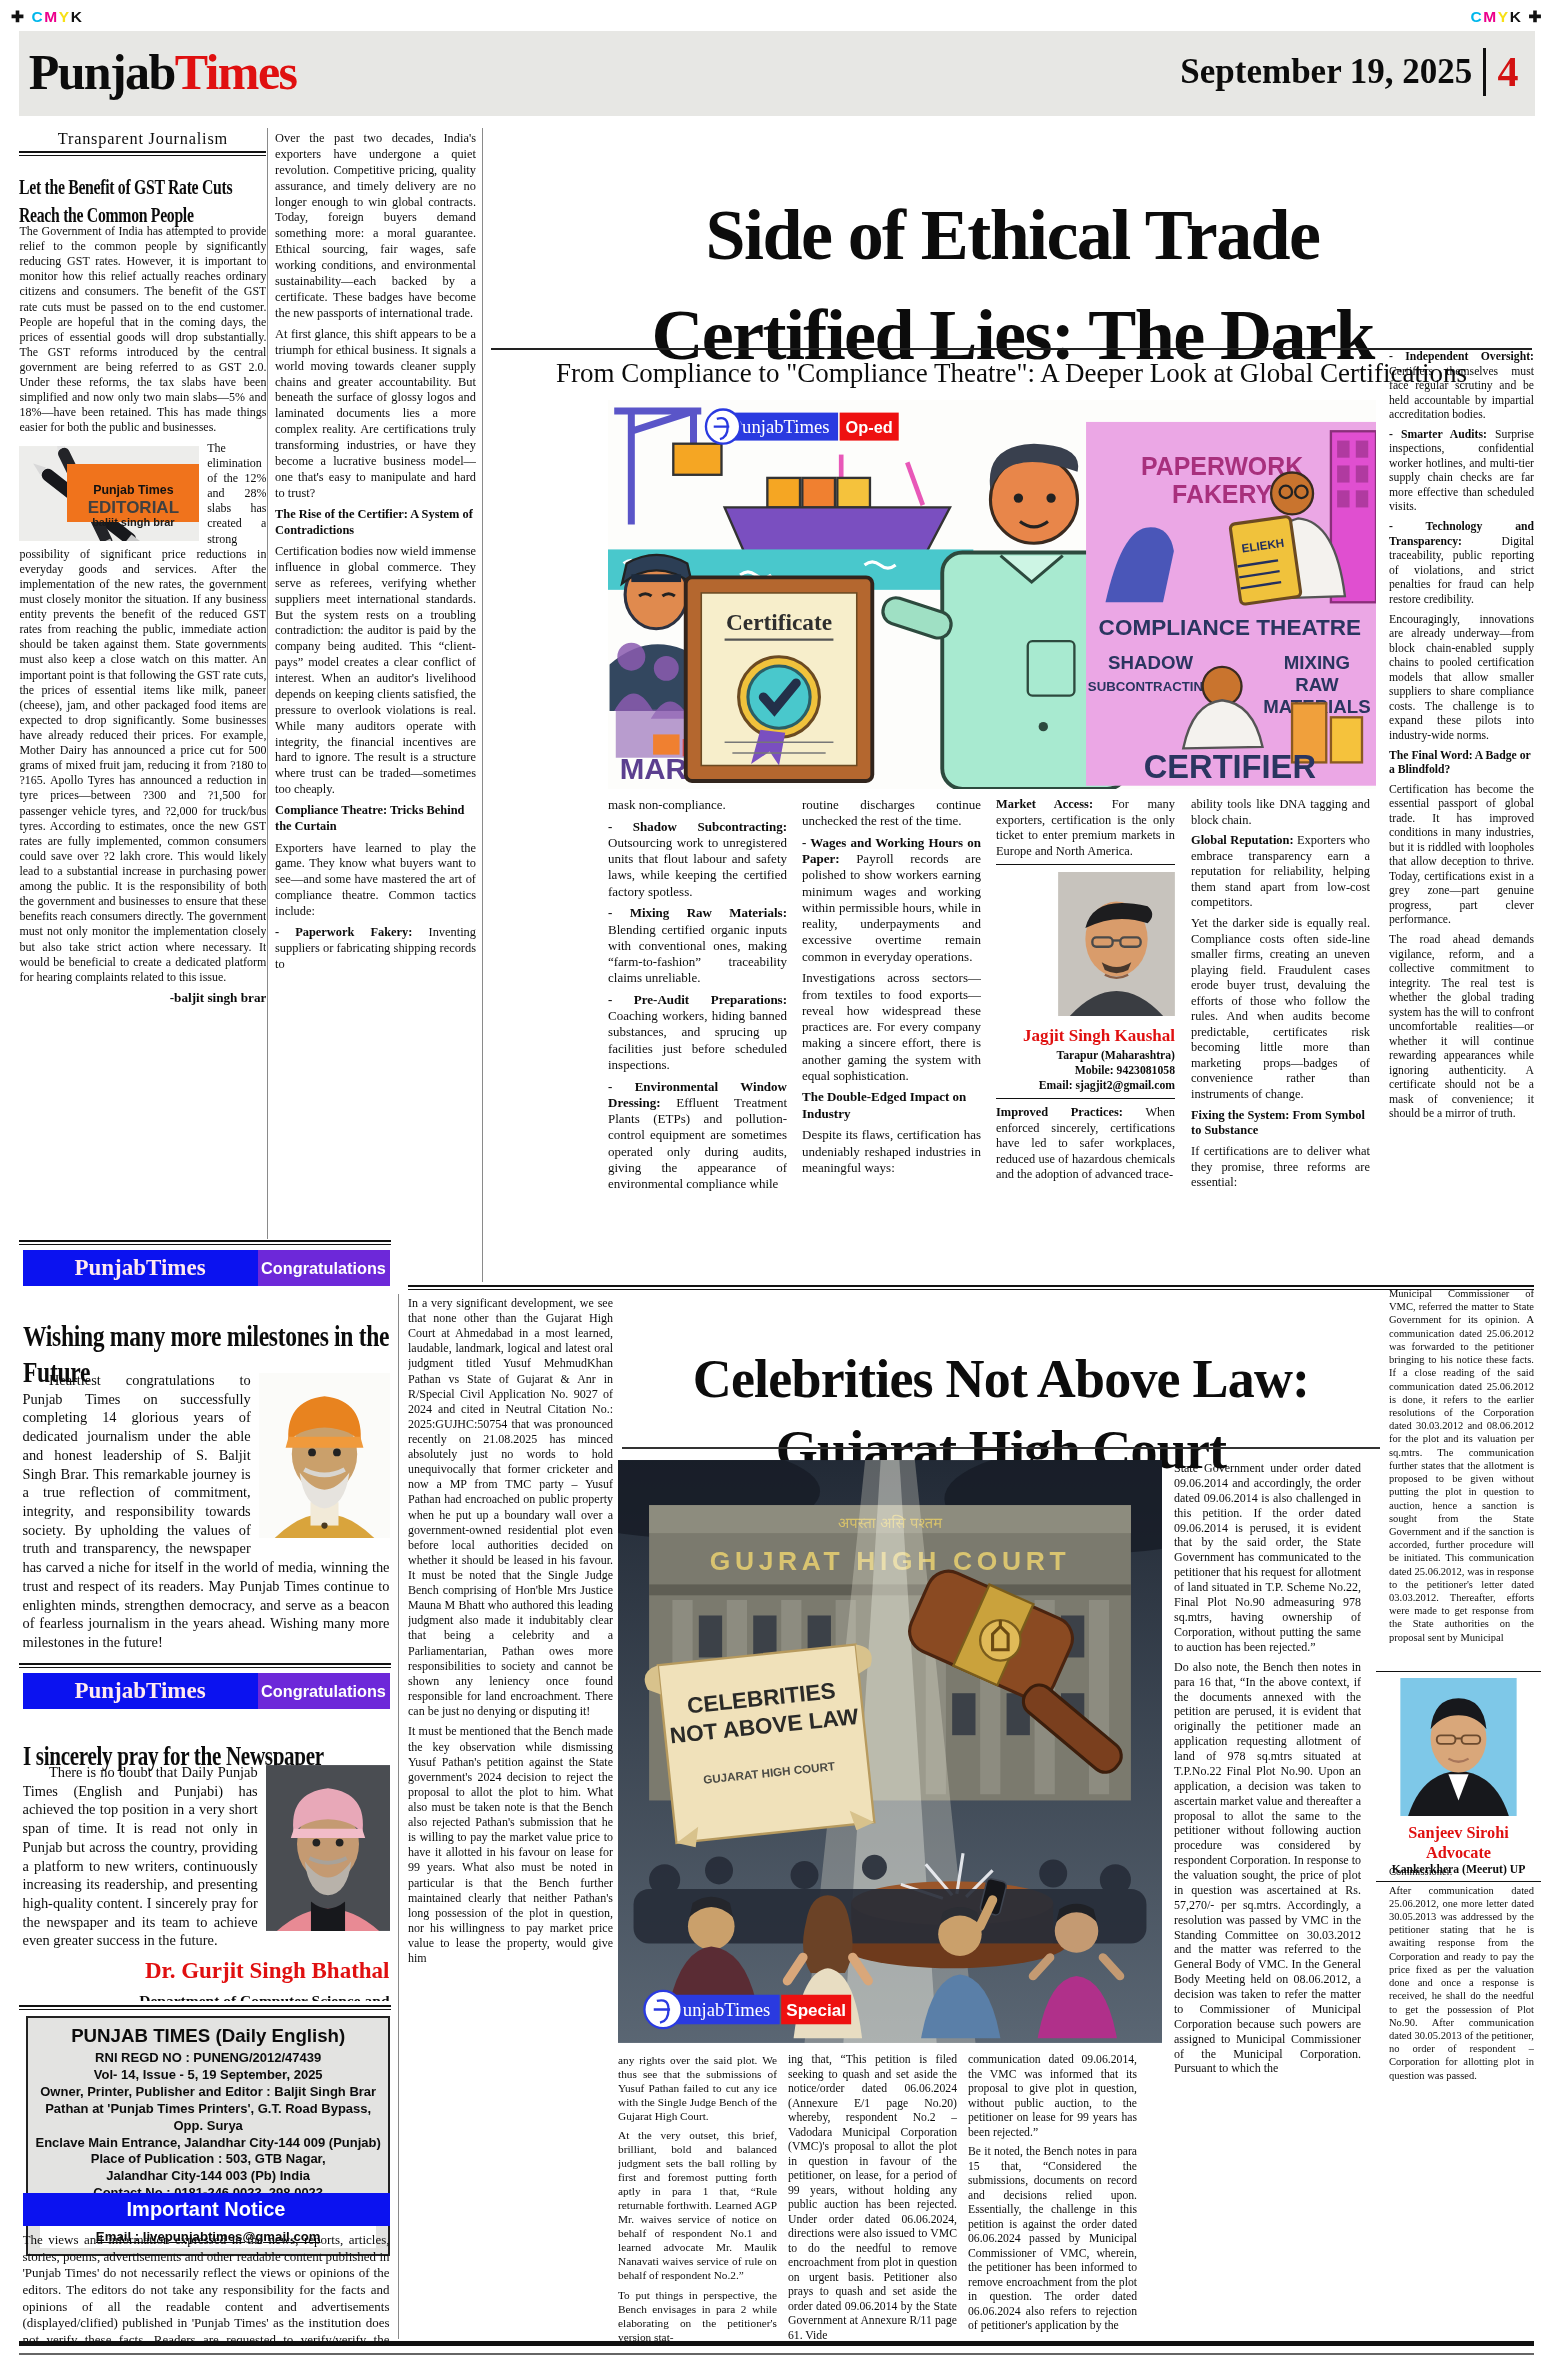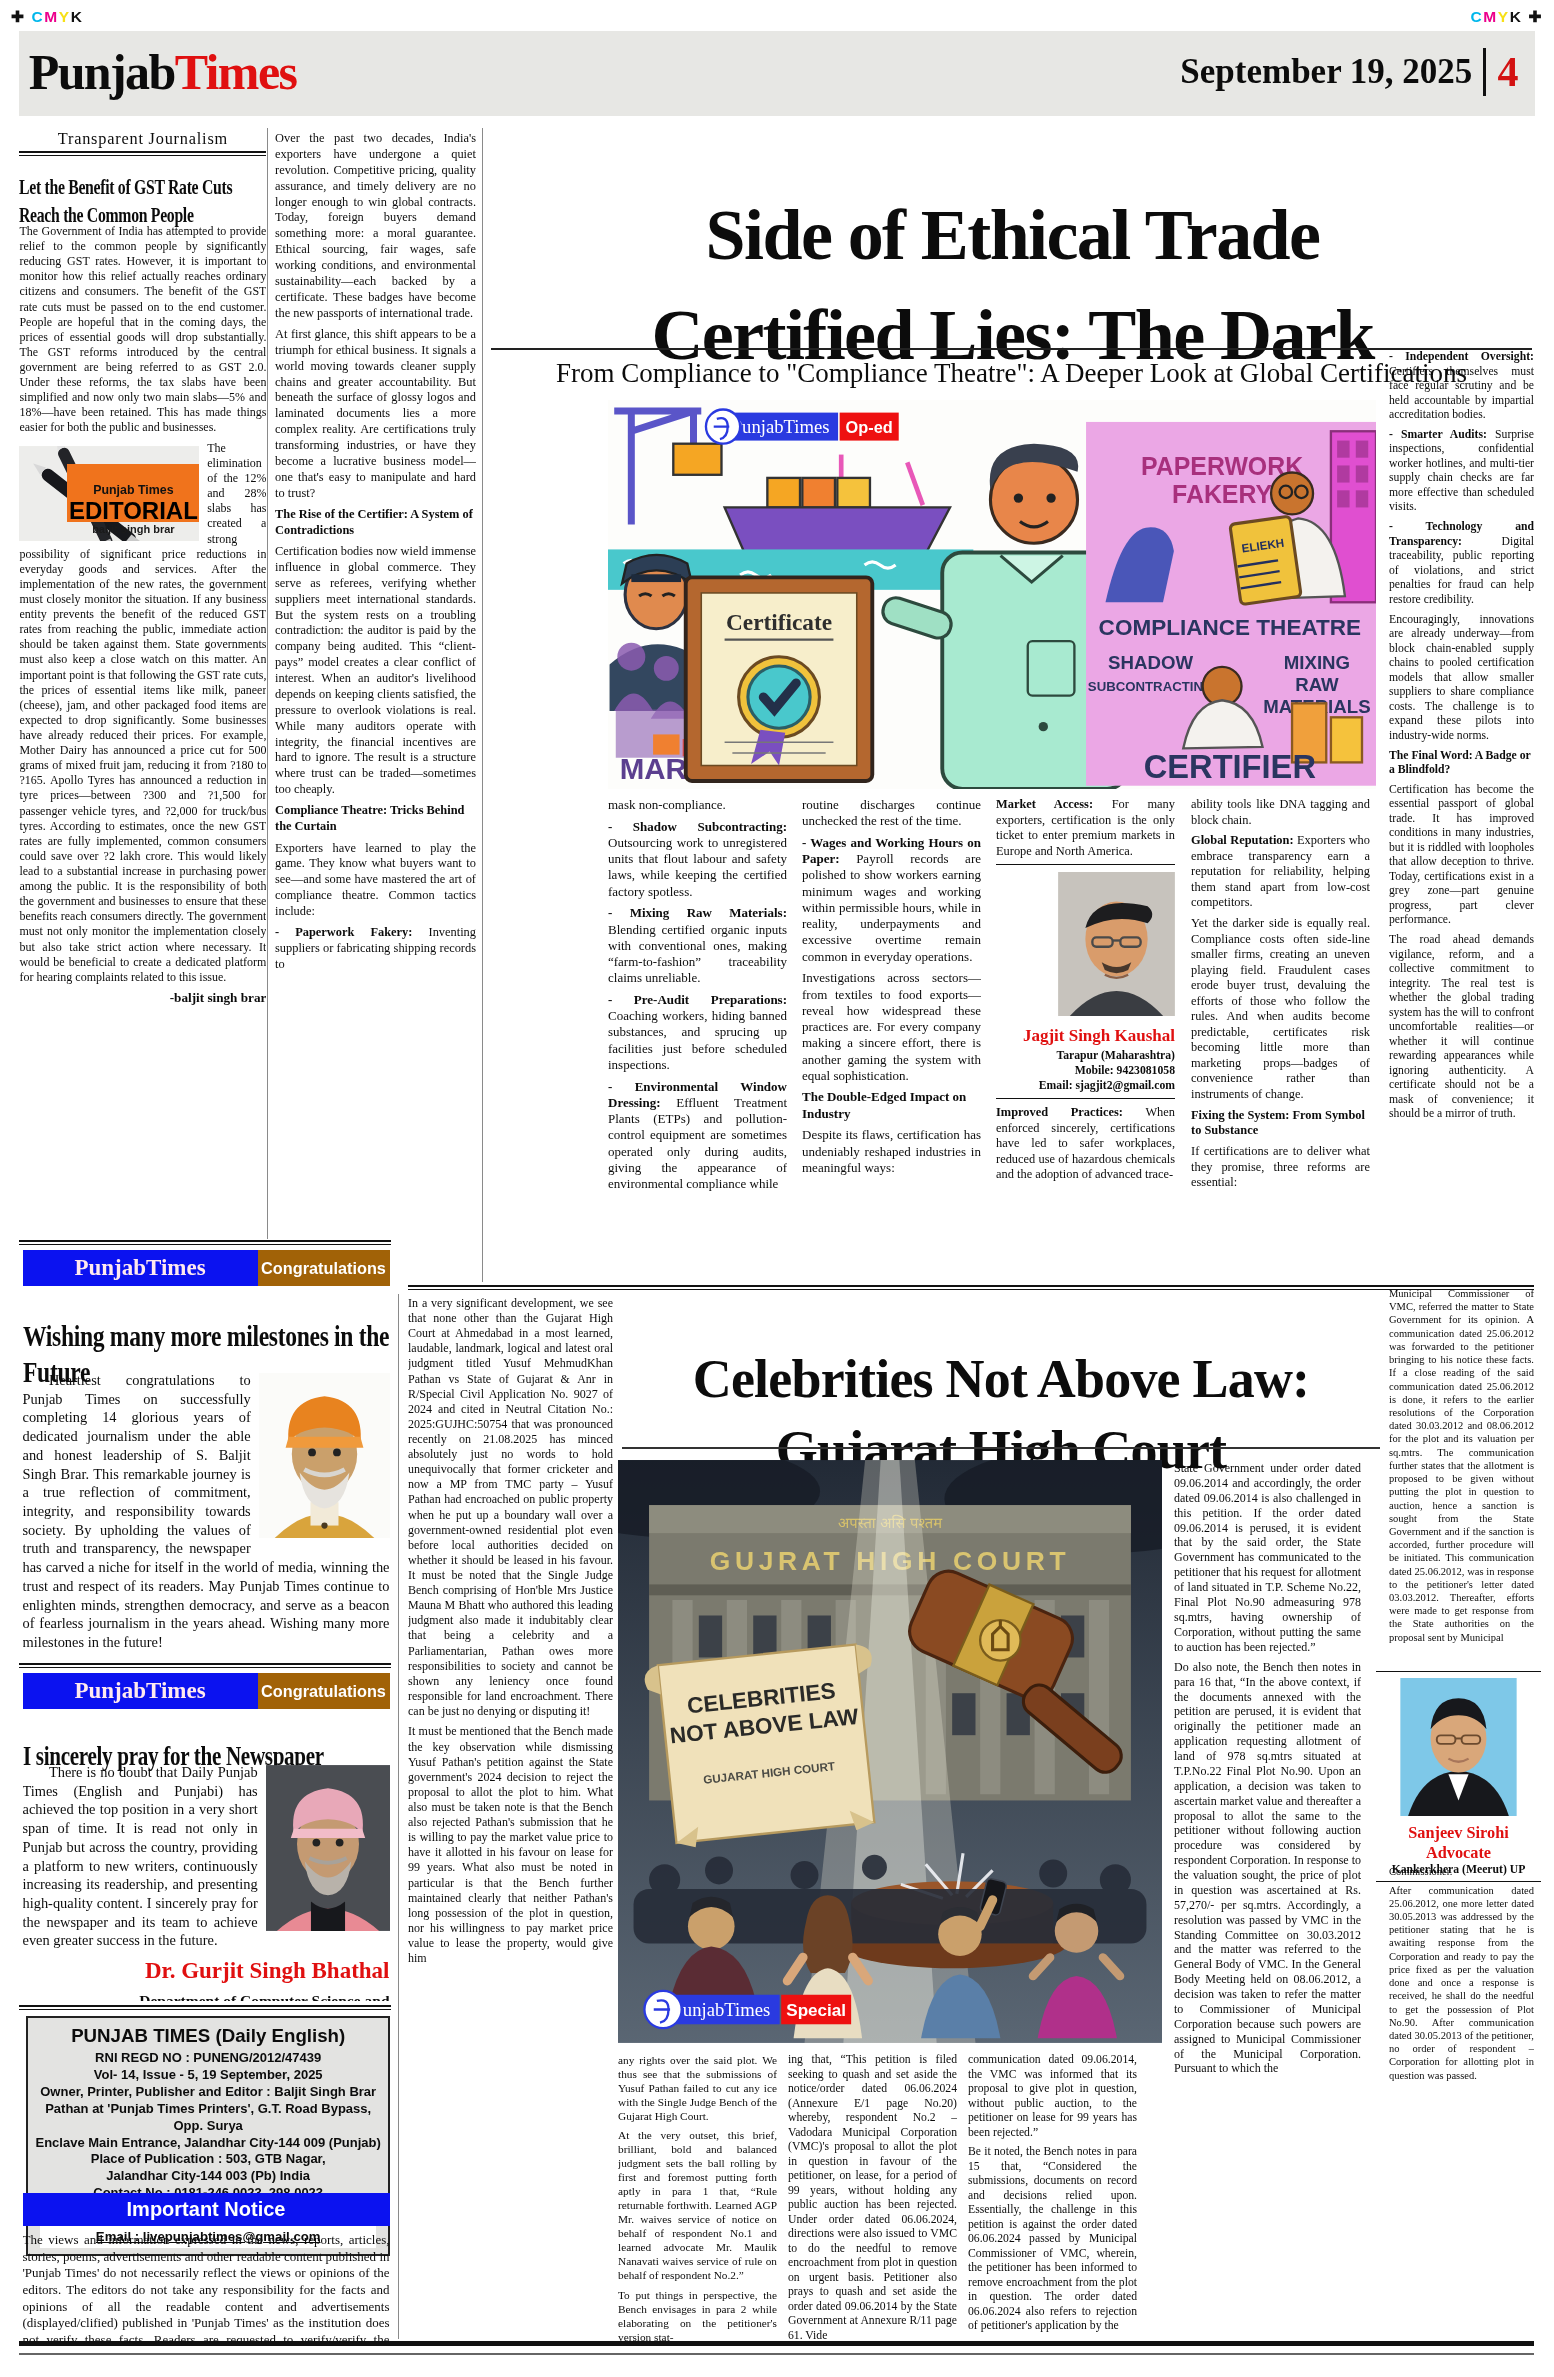--- a/index.html
+++ b/index.html
@@ -19,35 +19,35 @@
   .vrule{position:absolute;width:0.8px;background:#8a8a8a;}
   .col{text-align:justify;overflow:hidden;}
   .col p{margin:0 0 5.4px 0;}
   .col p.ph{font-weight:bold;text-align:left;}
   .gst-h{position:absolute;left:19.4px;top:160px;width:330px;transform:scaleX(.75);transform-origin:0 0;font-weight:bold;font-size:21px;line-height:1.32;letter-spacing:-0.4px;}
   .gst-body{position:absolute;left:19.4px;top:224px;width:247px;height:981px;font-size:12px;line-height:1.26;}
   .gst-sig{text-align:right;font-weight:bold;font-size:13.2px;}
   .ed-badge{float:left;width:180px;height:95px;margin:4.7px 7.8px 3.1px 0;background:#efefec;position:relative;}
   .ed-badge .band{position:absolute;left:48px;top:18.7px;width:132px;height:58px;background:#f0731c;text-align:center;font-family:"Liberation Sans",sans-serif;}
   .ed-badge .b1{font-weight:bold;font-size:12.4px;color:#111;margin-top:19px;}
-  .ed-badge .b2{font-weight:bold;font-size:24px;color:#000000;line-height:1;}
+  .ed-badge .b2{font-weight:bold;font-size:17px;color:#404040;line-height:1;}
   .ed-badge .b3{font-weight:bold;font-size:11px;color:#1a1a1a;}
   .col2{position:absolute;left:275px;top:131px;width:201px;height:1111px;font-size:12.4px;line-height:1.28;}
   .oped-h{position:absolute;left:490px;top:138px;width:1045px;text-align:center;font-weight:bold;font-size:72px;line-height:1.38;letter-spacing:-1.6px;}
   .oped-rule{position:absolute;left:491px;top:348px;width:1041px;height:2.3px;background:#222;}
   .standfirst{position:absolute;left:491px;top:358px;width:1041px;text-align:center;font-size:27px;}
   .colE{position:absolute;left:1389px;top:350px;width:145px;height:937px;font-size:11.7px;line-height:1.24;}
   .ocol{position:absolute;top:797px;height:491px;width:179px;font-size:13px;line-height:1.25;}
   .author-card{border-top:1.6px solid #111;border-bottom:1.6px solid #111;text-align:right;padding:6.2px 0 4.7px;margin:3.1px 0 6.2px;}
   .author-card .nm{color:#e01010;font-weight:bold;font-size:17px;margin:4.7px 0 1.6px;}
   .author-card .ln{font-weight:bold;font-size:11.7px;line-height:1.3;}
   .main-split{position:absolute;left:408px;top:1285px;width:1126px;}
   .bar{position:absolute;left:22.5px;width:367px;height:36px;display:flex;}
   .bar .blue{flex:1;background:#0b12f0;color:#ffe9ef;font-size:23px;font-weight:bold;text-align:center;line-height:36px;}
-  .bar .red{width:132px;background:#a16207;color:#fff;font-family:"Liberation Sans",sans-serif;font-weight:bold;font-size:16.3px;text-align:center;line-height:36px;}
+  .bar .red{width:132px;background:#6d28d9;color:#fff;font-family:"Liberation Sans",sans-serif;font-weight:bold;font-size:16.3px;text-align:center;line-height:36px;}
   .ch1{position:absolute;left:22.5px;width:459px;transform:scaleX(.8);transform-origin:0 0;font-weight:bold;font-size:29.5px;line-height:1.2;letter-spacing:-0.4px;}
   .cbody{position:absolute;left:22.5px;width:367px;font-size:14.4px;line-height:1.3;}
   .cbody .photo{float:right;margin:1.6px 0 4.7px 7.8px;}
   .signame{color:#e01010;font-weight:bold;font-size:23px;text-align:right;margin:4.7px 0 0;}
   .sigrole{font-weight:bold;font-size:15.5px;text-align:right;margin:1.6px 0 0;line-height:1.25;}
   .imprint{position:absolute;left:26px;top:2016px;width:351px;border:2.3px solid #222;background:#e3e3e1;padding:6.2px 4.7px;text-align:center;font-family:"Liberation Sans",sans-serif;font-weight:bold;}
   .imprint .t{font-size:18.7px;margin:0 0 1.6px;}
   .imprint p{font-size:13px;margin:0;line-height:1.3;}
   .imprint .email{background:#fff;margin:6.2px 7.8px 0;padding:3.9px 0;font-size:13.2px;text-decoration:underline;}
   .notice-bar{position:absolute;left:22.5px;top:2193px;width:367px;height:33px;background:#0b12f0;color:#fff;font-family:"Liberation Sans",sans-serif;font-weight:bold;font-size:20px;text-align:center;line-height:33px;}

